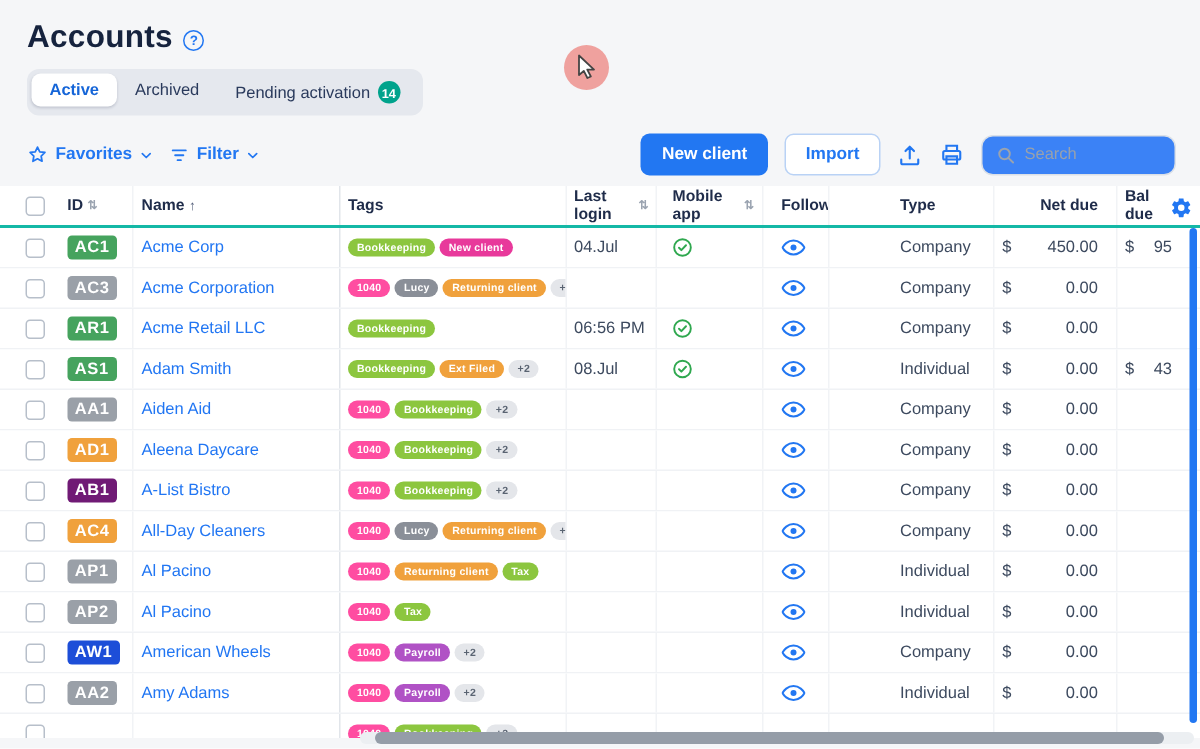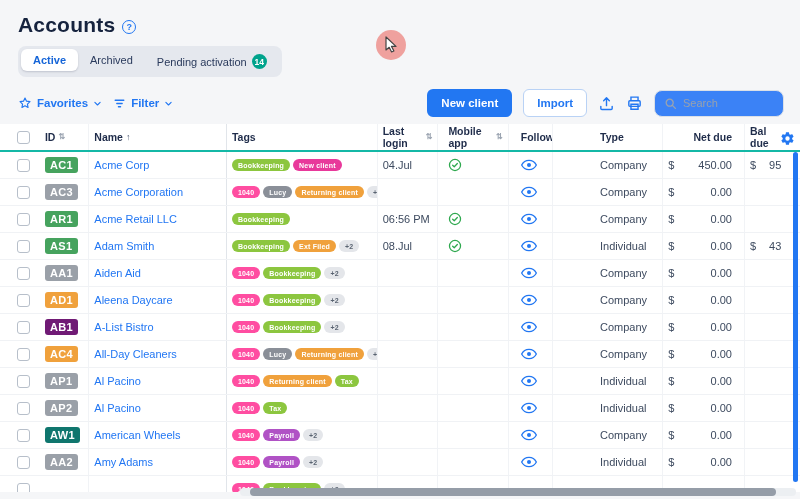--- a/index.html
+++ b/index.html
@@ -599,21 +599,21 @@
               <span>0.00</span>
             </span>
           </div>
           <div class="td c-bal"></div>
         </div>
         <div class="tr">
           <div class="td c-check">
             <span class="checkbox"></span>
           </div>
           <div class="td c-id">
-            <span class="idbadge" style="background: #0f766e;">AW1</span>
+            <span class="idbadge" style="background: #1d4ed8;">AW1</span>
           </div>
           <div class="td c-name">
             <a class="namelink">American Wheels</a>
           </div>
           <div class="td c-tags">
             <span class="pill" style="background: rgb(255, 77, 161); color: rgb(255, 255, 255);">1040</span>
             <span class="pill" style="background: rgb(176, 82, 197); color: rgb(255, 255, 255);">Payroll</span>
             <span class="pill" style="background: rgb(228, 230, 234); color: rgb(90, 100, 114);">+2</span>
           </div>
           <div class="td c-login"></div>

